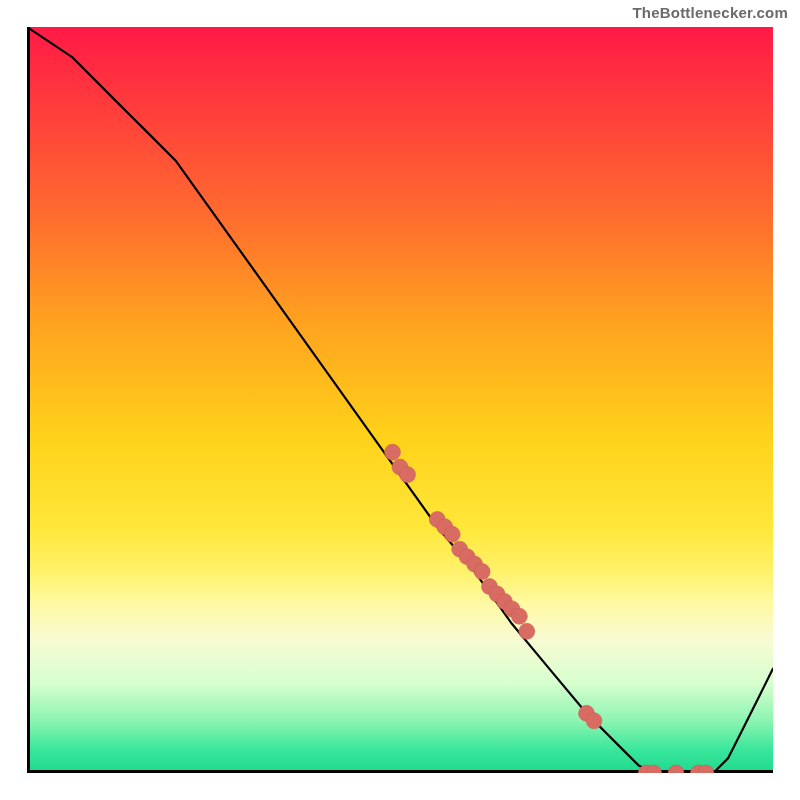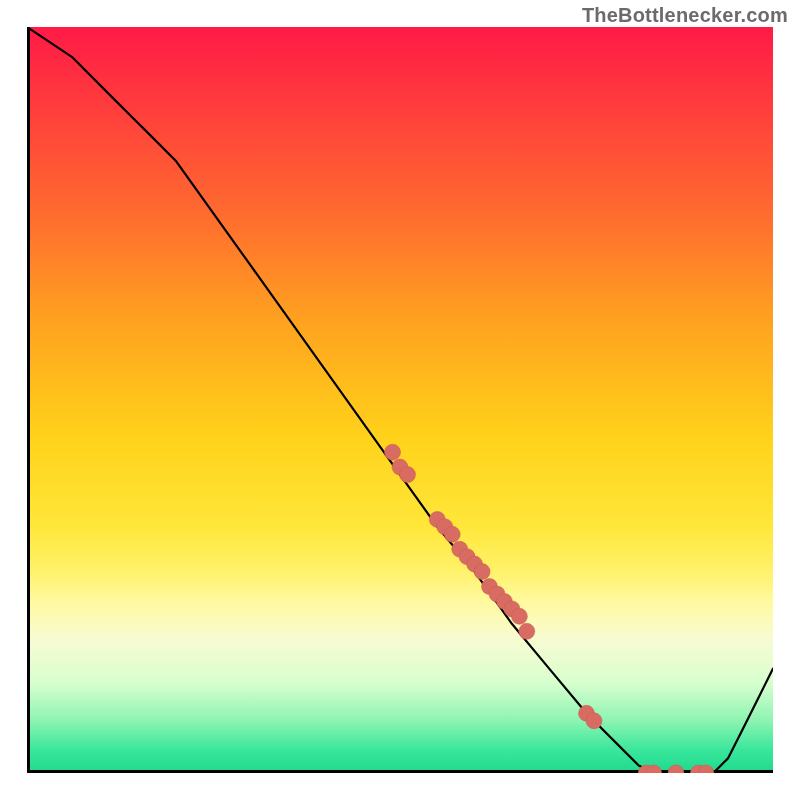--- a/index.html
+++ b/index.html
@@ -13,21 +13,21 @@
   }
   .chart-wrap {
     position: relative;
     width: 800px;
     height: 800px;
   }
   .watermark {
     position: absolute;
     top: 4px;
     right: 12px;
-    font-size: 20px;
+    font-size: 15px;
     font-weight: 600;
     color: #6b6b6b;
     letter-spacing: 0.2px;
     z-index: 10;
     user-select: none;
   }
   
   .plot-area {
     position: absolute;
     left: 27px;

